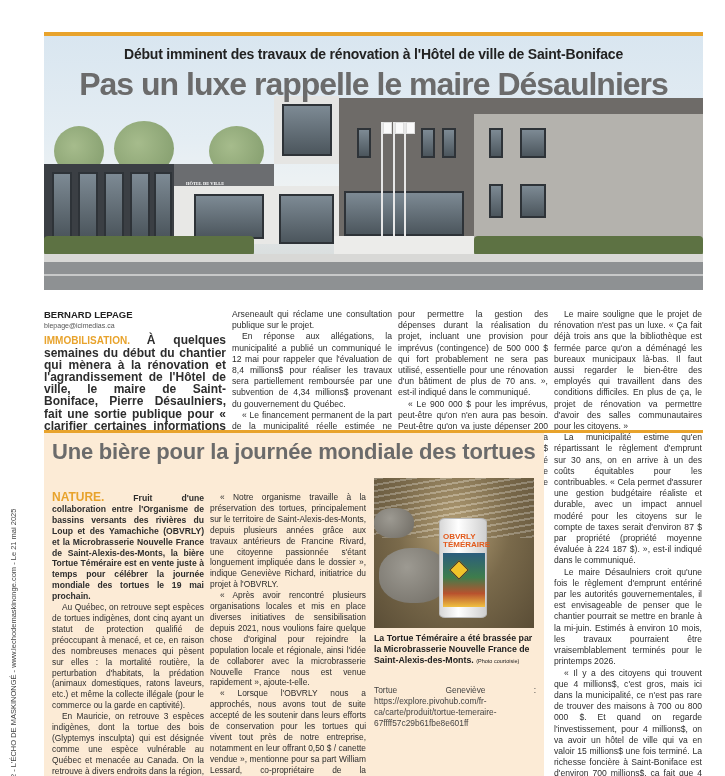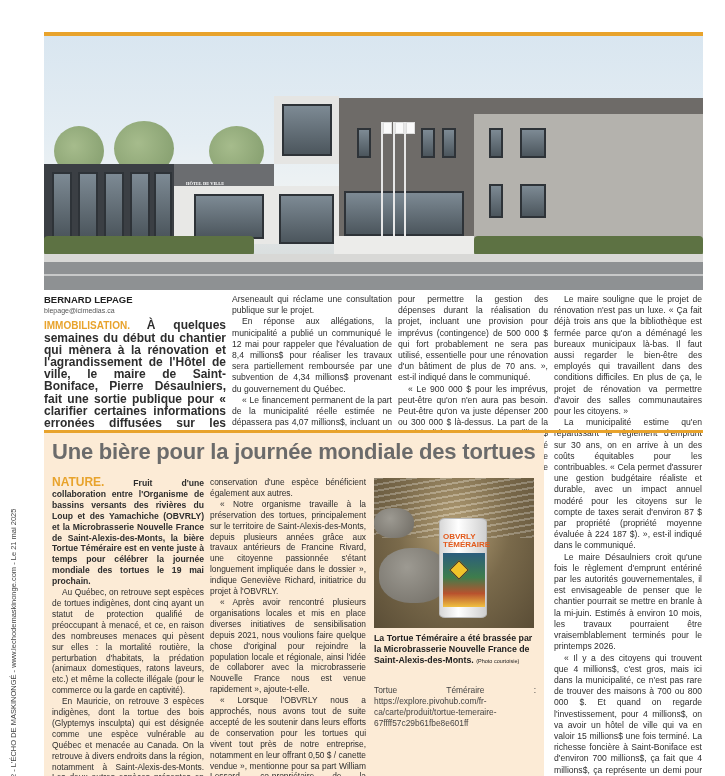--- a/index.html
+++ b/index.html
@@ -22,21 +22,21 @@
   .road { position: absolute; left: 0; bottom: 0; width: 100%; height: 28px; background: #8e9193; }
   .road .line { position: absolute; left: 0; top: 12px; width: 100%; height: 2px; background: #c8c9c9; }
   .sidewalk { position: absolute; left: 0; bottom: 28px; width: 100%; height: 8px; background: #d8d8d6; }
   .hedge { position: absolute; background: #5d7243; border-radius: 4px; }
   .win { position: absolute; background: linear-gradient(#7d8a94, #4c565d); border: 2px solid #2e3338; }
   .sign { position: absolute; color: #fff; font-size: 7px; font-family: "Liberation Serif", serif; font-weight: bold; }
   .flag { position: absolute; width: 2px; background: #e7e7e7; }
   .flagcloth { position: absolute; width: 9px; height: 12px; background: #fafafa; border: 1px solid #ddd; }
 
   
-  .col { position: absolute; font-size: 8.6px; line-height: 11.2px; color: #2d2d2d; text-align: justify; }
+  .col { position: absolute; font-size: 8.6px; line-height: 11.2px; color: #2d2d2d; text-align: justify; margin-top: 15px; }
   .col p { text-indent: 10px; }
   .col p.noind { text-indent: 0; }
   .byline { font-size: 9.5px; font-weight: bold; color: #222; }
   .email { font-size: 7px; color: #555; margin-bottom: 4px; }
   .tag { color: #e8a32c; font-weight: bold; font-size: 10px; }
   .lead { font-weight: bold; font-size: 12px; }
 
   .mid-rule { position: absolute; left: 0; top: 398px; width: 659px; height: 3px; background: #e8a32c; }
 
   
@@ -117,20 +117,22 @@
 
     <div class="hedge" style="left:0;top:200px;width:210px;height:20px;"></div>
     <div class="hedge" style="left:430px;top:200px;width:229px;height:20px;"></div>
     <div class="bldg" style="left:290px;top:200px;width:140px;height:18px;background:#ececea;"></div>
 
     <div class="sidewalk"></div>
     <div class="road">
         <div class="line"></div>
       </div>
 
+    <div class="kicker">Début imminent des travaux de rénovation à l'Hôtel de ville de Saint-Boniface</div>
+    <div class="headline">Pas un luxe rappelle le maire Désaulniers</div>
   </div>
 
   <div class="col" style="left:0;top:262px;width:182px;">
     <div class="byline">BERNARD LEPAGE</div>
     <div class="email">blepage@icimedias.ca</div>
     <p class="noind">
       <span class="tag">IMMOBILISATION.</span>
       <span class="lead">À quelques semaines du début du chantier qui mènera à la rénovation et l'agrandissement de l'Hôtel de ville, le maire de Saint-Boniface, Pierre Désaulniers, fait une sortie publique pour « clarifier certaines informations erronées diffusées sur les réseaux sociaux concernant le projet. »</span>
     </p>
     <p style="margin-top:4px;">« C'est un conseiller qui est tout le temps contre tous les projets. Il dit qu'on emprunte 8,4 millions$, mais c'est faux », déclare le maire en parlant de Luc</p>
@@ -163,21 +165,20 @@
     <div class="col" style="left:8px;top:44px;width:152px;">
       <p class="noind">
         <span class="nature-tag">NATURE.</span>
         <span class="lead2">Fruit d'une collaboration entre l'Organisme de bassins versants des rivières du Loup et des Yamachiche (OBVRLY) et la Microbrasserie Nouvelle France de Saint-Alexis-des-Monts, la bière Tortue Téméraire est en vente juste à temps pour célébrer la journée mondiale des tortues le 19 mai prochain.</span>
       </p>
       <p>Au Québec, on retrouve sept espèces de tortues indigènes, dont cinq ayant un statut de protection qualifié de préoccupant à menacé, et ce, en raison des nombreuses menaces qui pèsent sur elles : la mortalité routière, la perturbation d'habitats, la prédation (animaux domestiques, ratons laveurs, etc.) et même la collecte illégale (pour le commerce ou la garde en captivité).</p>
       <p>En Mauricie, on retrouve 3 espèces indigènes, dont la tortue des bois (Glyptemys insculpta) qui est désignée comme une espèce vulnérable au Québec et menacée au Canada. On la retrouve à divers endroits dans la région, notamment à Saint-Alexis-des-Monts. Les deux autres espèces présentes en Mauricie, soit la tortue serpentine et la tortue peinte, subissent les mêmes pressions. Ainsi, les mesures prises pour assurer la</p>
     </div>
 
     <div class="col" style="left:166px;top:44px;width:156px;">
-      <p class="noind">conservation d'une espèce bénéficient également aux autres.</p>
       <p>« Notre organisme travaille à la préservation des tortues, principalement sur le territoire de Saint-Alexis-des-Monts, depuis plusieurs années grâce aux travaux antérieurs de Francine Rivard, une citoyenne passionnée s'étant longuement impliquée dans le dossier », indique Geneviève Richard, initiatrice du projet à l'OBVRLY.</p>
       <p>« Après avoir rencontré plusieurs organisations locales et mis en place diverses initiatives de sensibilisation depuis 2021, nous voulions faire quelque chose d'original pour rejoindre la population locale et régionale, ainsi l'idée de collaborer avec la microbrasserie Nouvelle France nous est venue rapidement », ajoute-t-elle.</p>
       <p>« Lorsque l'OBVRLY nous a approchés, nous avons tout de suite accepté de les soutenir dans leurs efforts de conservation pour les tortues qui vivent tout près de notre entreprise, notamment en leur offrant 0,50 $ / canette vendue », mentionne pour sa part William Lessard, co-propriétaire de la microbrasserie. Seules 30 caisses ont été produites pour le moment.</p>
 
     </div>
 
     <div class="photo">
       <div class="water"></div>
       <div class="rock" style="left:5px;top:70px;width:70px;height:55px;"></div>
       <div class="rock" style="left:0;top:30px;width:40px;height:30px;"></div>
@@ -189,15 +190,15 @@
         <div class="art"></div>
         <div class="sign2"></div>
       </div>
     </div>
 
     <div class="caption">
       <span>La Tortue Téméraire a été brassée par la Microbrasserie Nouvelle France de Saint-Alexis-des-Monts.</span>
       <small>(Photo courtoisie)</small>
     </div>
 
-    <div class="link-note">Tortue Téméraire : https://explore.pivohub.com/fr-ca/carte/produit/tortue-temeraire-67ffff57c29b61fbe8e601ff</div>
+    <div class="link-note">Tortue Geneviève : https://explore.pivohub.com/fr-ca/carte/produit/tortue-temeraire-67ffff57c29b61fbe8e601ff</div>
   </div>
 </div>
 
 </body></html>

